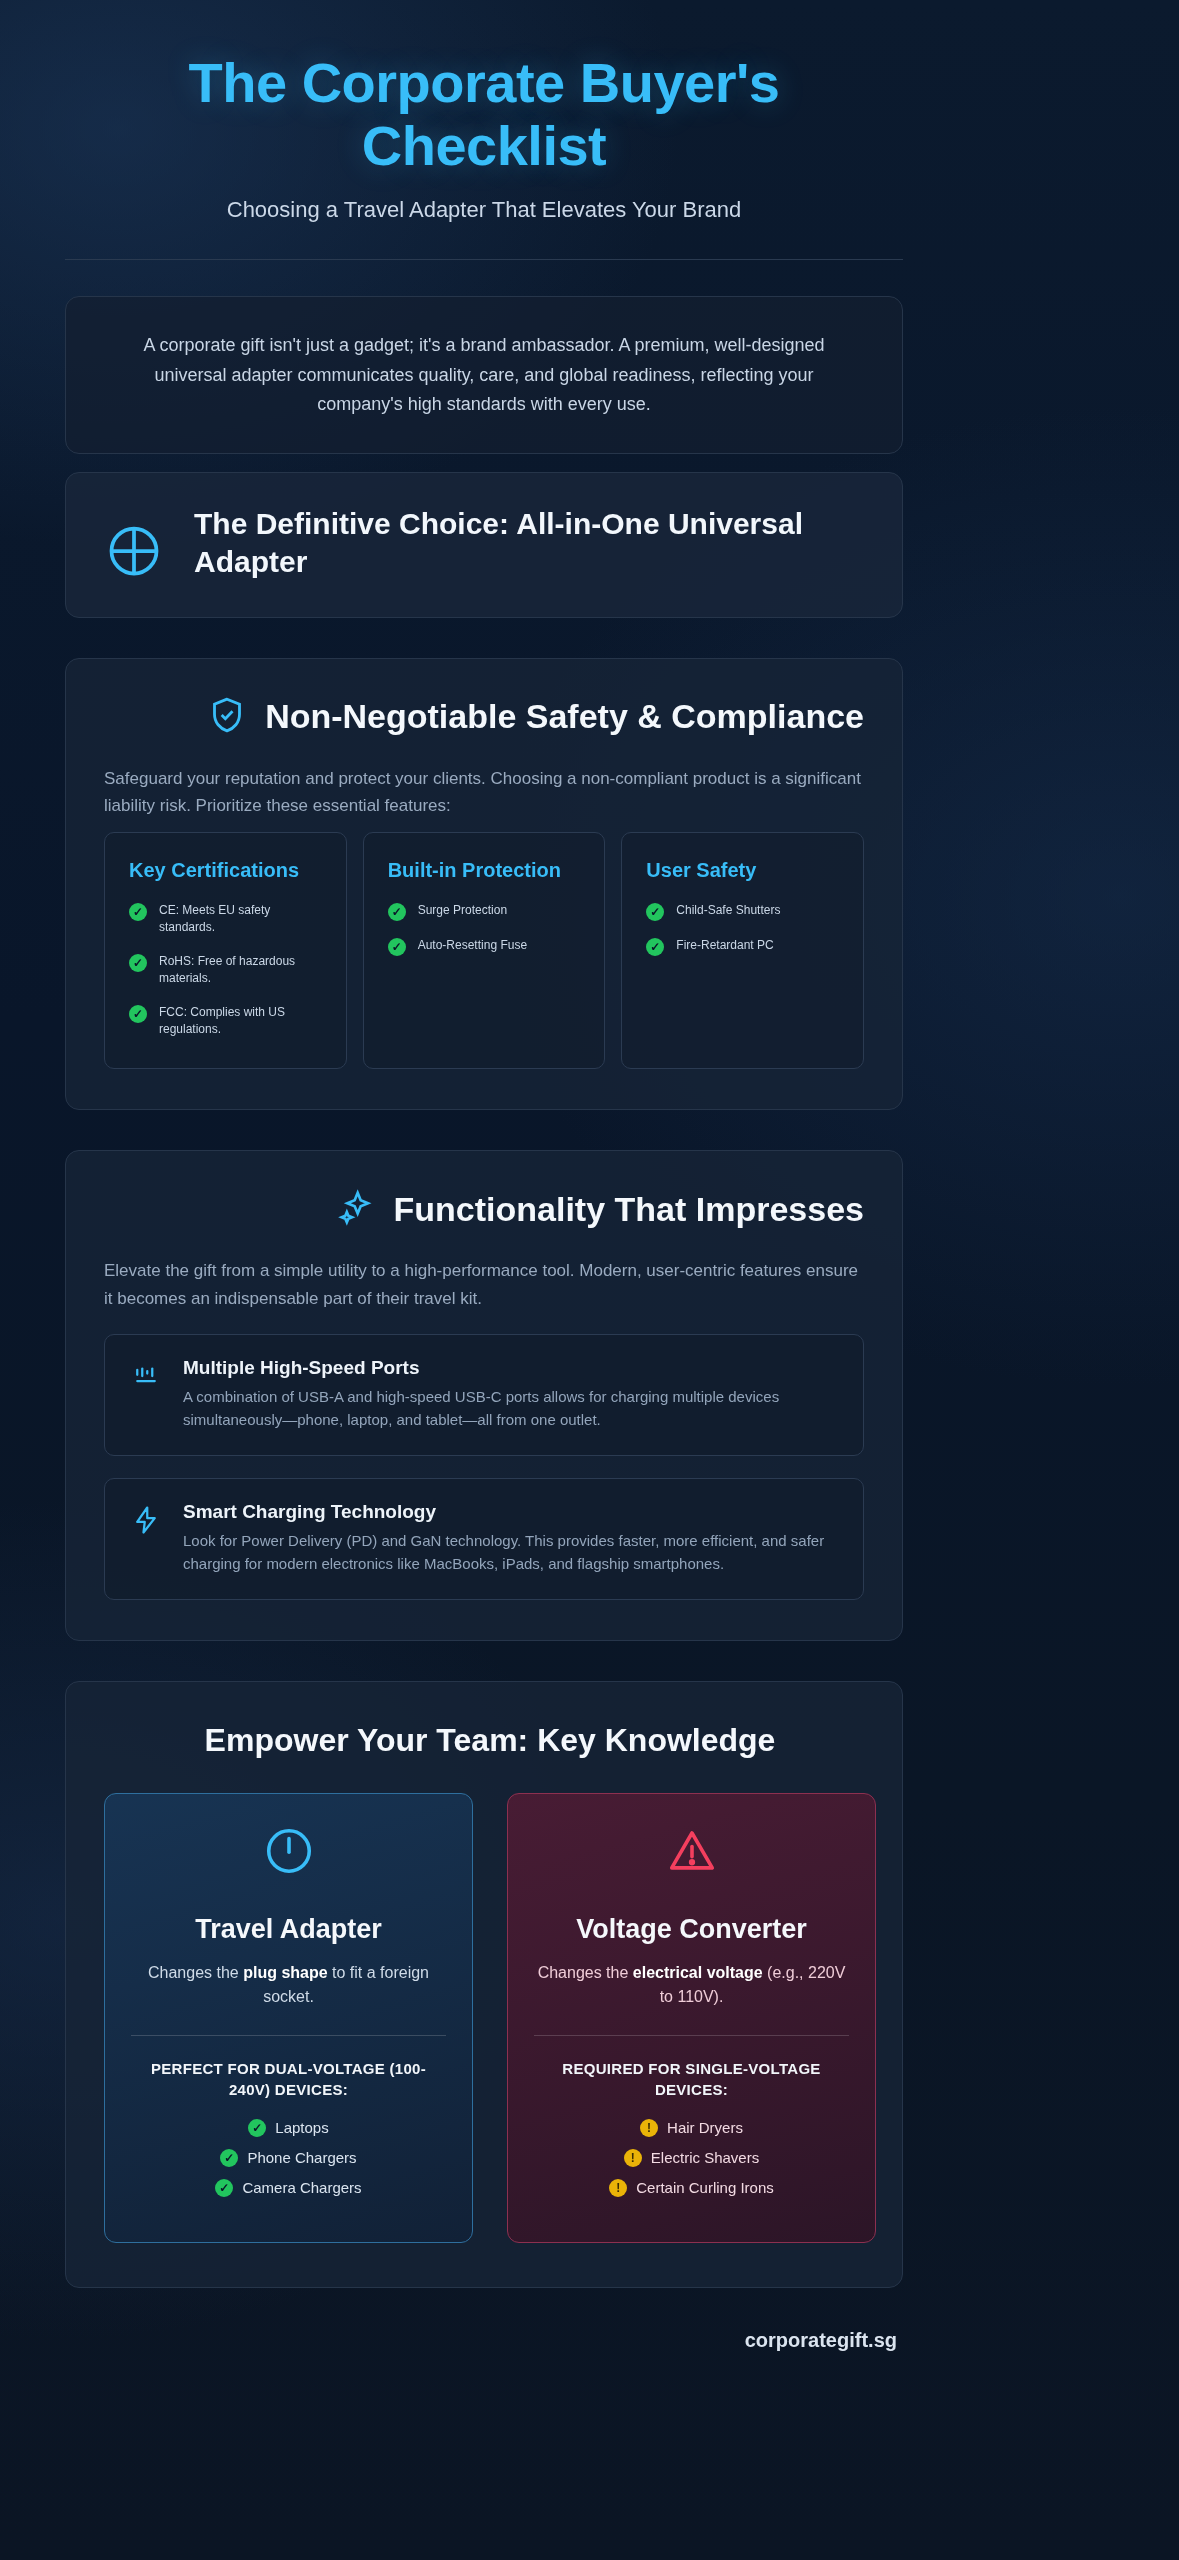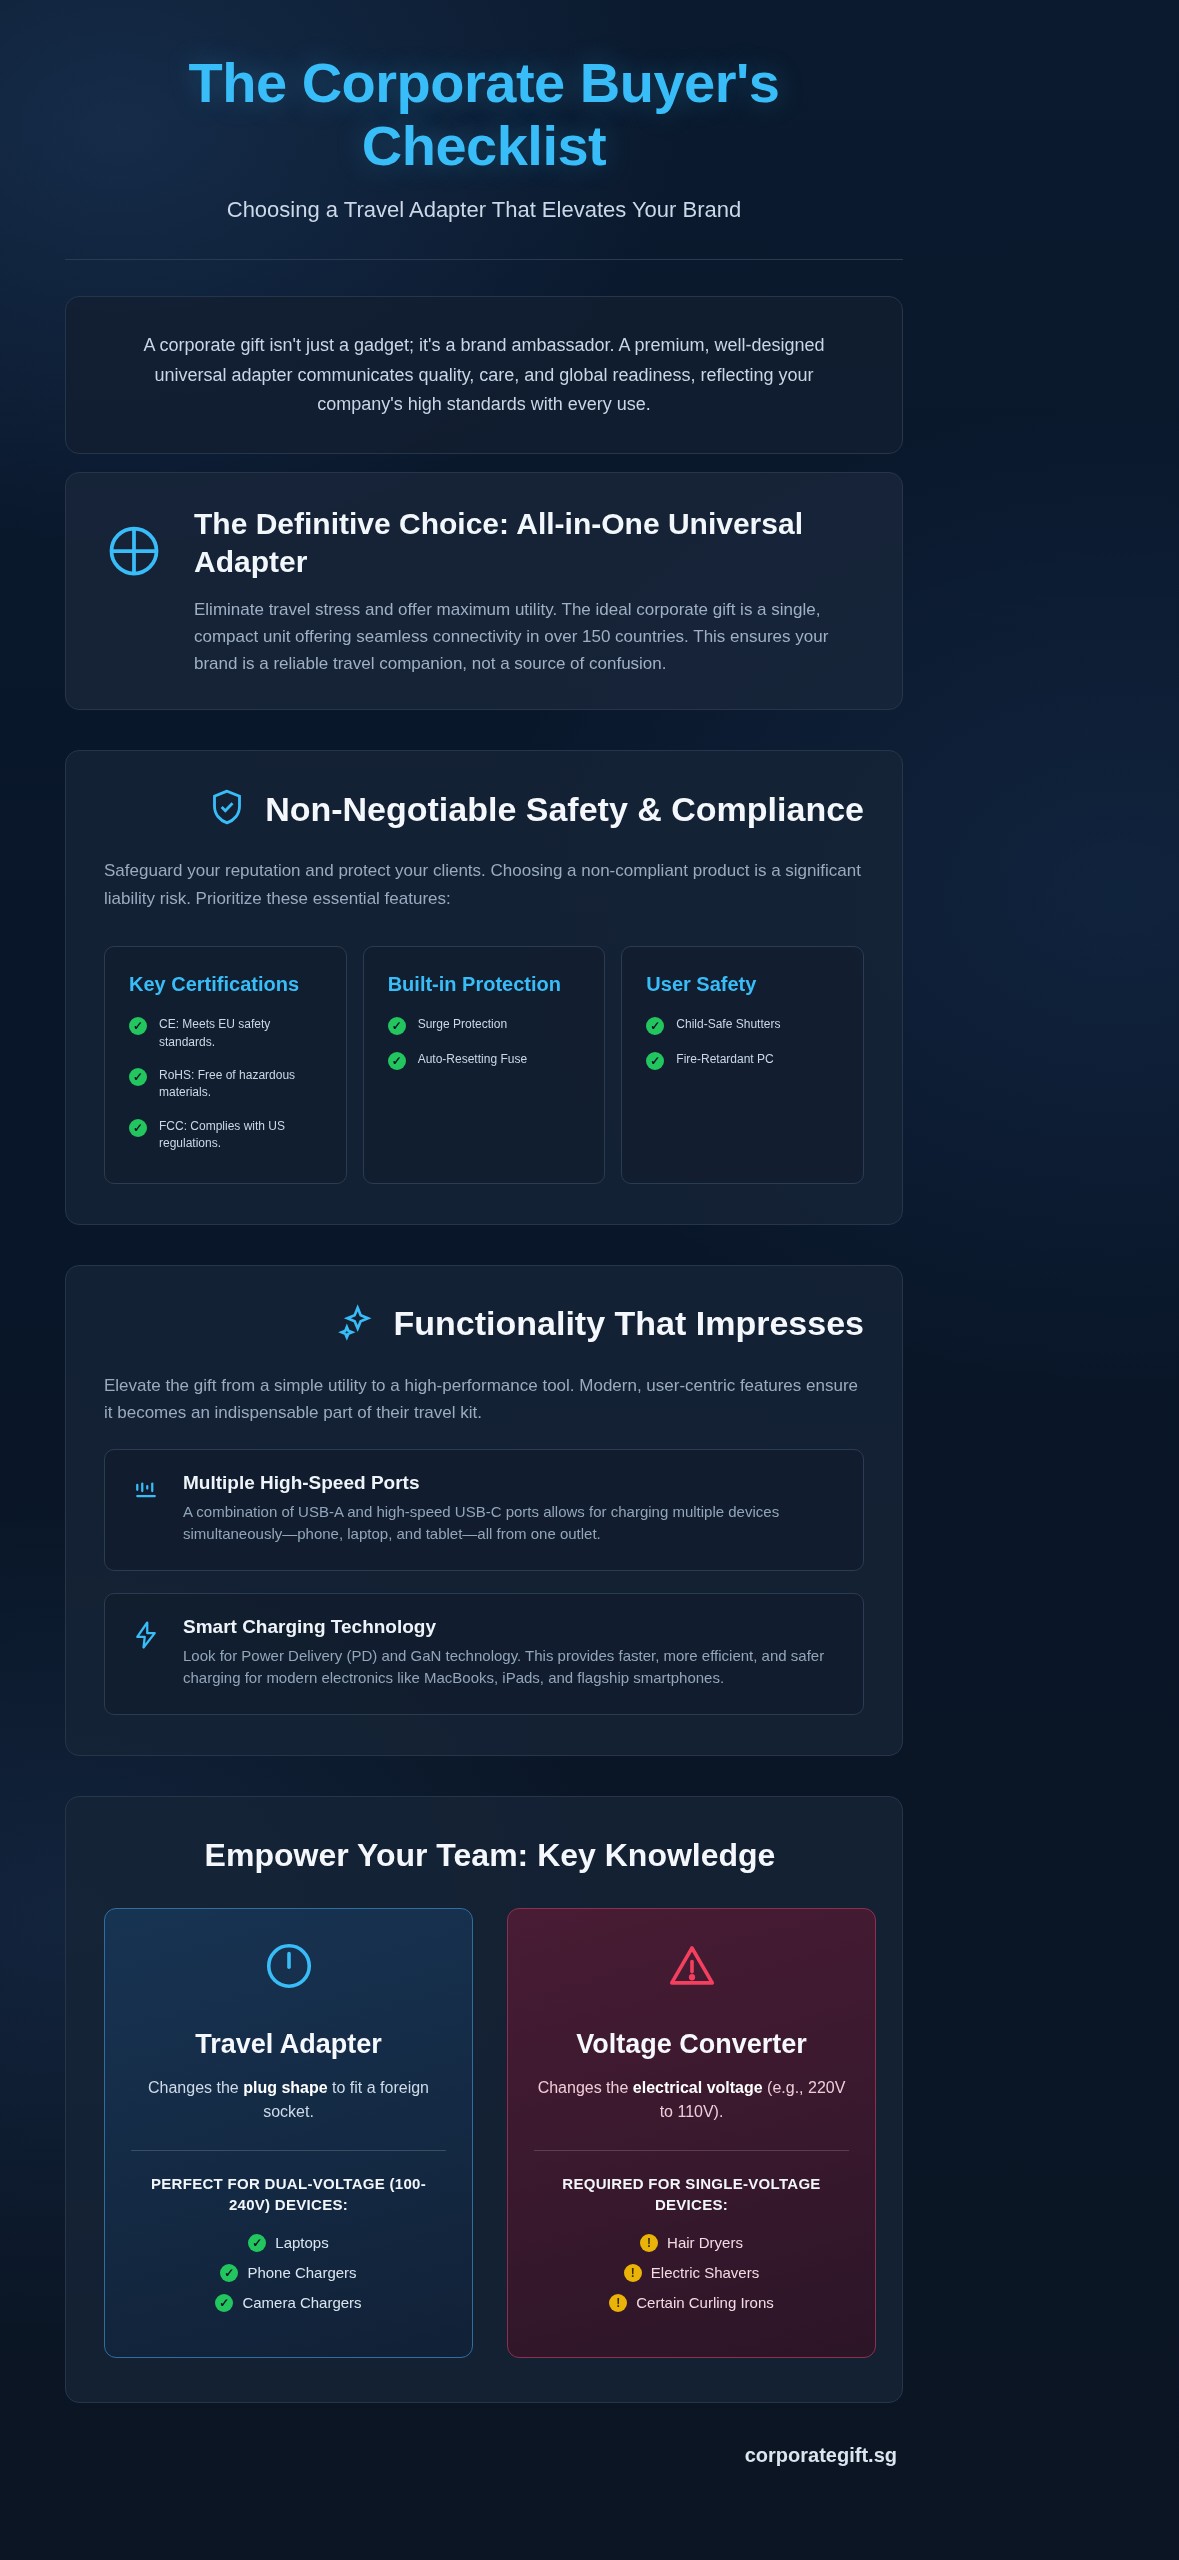--- a/index.html
+++ b/index.html
@@ -98,21 +98,21 @@
     color: #f4f8fc;
     font-weight: bold;
   }
   .sec-desc {
     margin-top: 26px;
     font-size: 17px;
     line-height: 1.62;
     color: #9aabc0;
   }
 
-  .col3 { margin-top: 34px; display: flex; gap: 16px; }
+  .col3 { margin-top: 12px; display: flex; gap: 16px; }
   .col3 > .subcard {
     flex: 1 1 0;
     border: 1px solid #2b3b52;
     border-radius: 10px;
     background: rgba(17,28,45,0.6);
     padding: 26px 24px 30px 24px;
   }
   .subcard h3 {
     font-size: 20px;
     color: #38bdf8;
@@ -217,21 +217,20 @@
   <div class="card feature">
     <div class="ficon">
       <svg width="60" height="60" viewBox="0 0 24 24" fill="none" stroke="#38bdf8" stroke-width="1.5">
         <circle cx="12" cy="12" r="9"></circle>
         <line x1="3" y1="12" x2="21" y2="12"></line>
         <line x1="12" y1="3" x2="12" y2="21"></line>
       </svg>
     </div>
     <div>
       <h2>The Definitive Choice: All-in-One Universal Adapter</h2>
-      <p>Eliminate travel stress and offer maximum utility. The ideal corporate gift is a single, compact unit offering seamless connectivity in over 150 countries. This ensures your brand is a reliable travel companion, not a source of confusion.</p>
     </div>
   </div>
 
   <div class="card section">
     <div class="sec-head">
       <span>
         <svg width="40" height="40" viewBox="0 0 24 24" fill="none" stroke="#38bdf8" stroke-width="1.7">
           <path d="M12 2.5 4.5 5.5v6c0 5 3.3 8.6 7.5 10 4.2-1.4 7.5-5 7.5-10v-6z"></path>
           <polyline points="8.8,12 11,14.2 15.3,9.8"></polyline>
         </svg>

